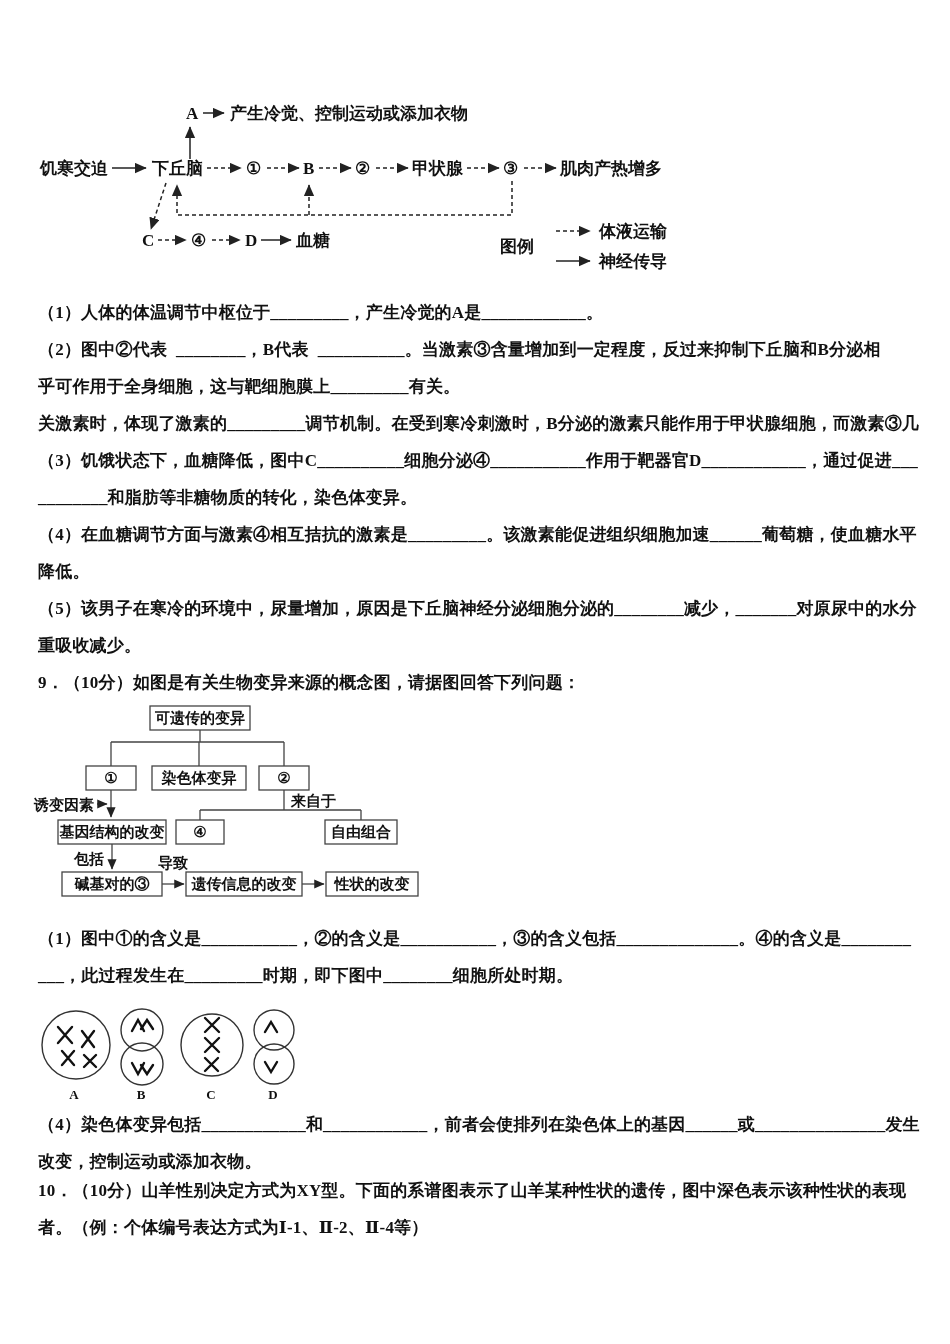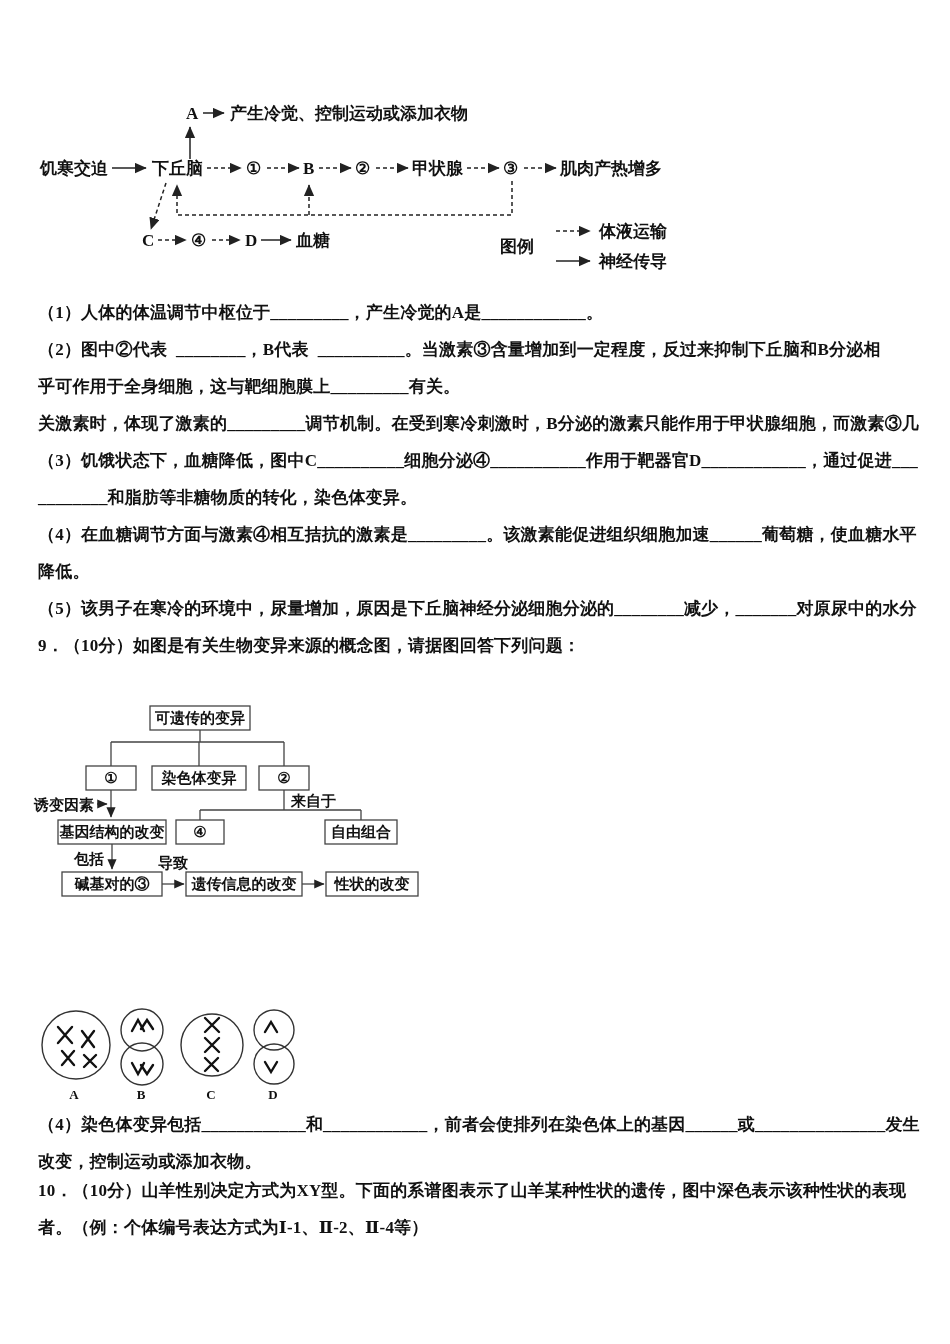--- a/index.html
+++ b/index.html
@@ -83,20 +83,21 @@
   <div class="textblock" style="top:294px">
     <div class="ln">（1）人体的体温调节中枢位于_________，产生冷觉的A是____________。</div>
     <div class="ln">（2）图中②代表  ________，B代表  __________。当激素③含量增加到一定程度，反过来抑制下丘脑和B分泌相</div>
     <div class="ln">乎可作用于全身细胞，这与靶细胞膜上_________有关。</div>
     <div class="ln">关激素时，体现了激素的_________调节机制。在受到寒冷刺激时，B分泌的激素只能作用于甲状腺细胞，而激素③几</div>
     <div class="ln">（3）饥饿状态下，血糖降低，图中C__________细胞分泌④___________作用于靶器官D____________，通过促进___</div>
     <div class="ln">________和脂肪等非糖物质的转化，染色体变异。</div>
     <div class="ln">（4）在血糖调节方面与激素④相互拮抗的激素是_________。该激素能促进组织细胞加速______葡萄糖，使血糖水平</div>
     <div class="ln">降低。</div>
     <div class="ln">（5）该男子在寒冷的环境中，尿量增加，原因是下丘脑神经分泌细胞分泌的________减少，_______对原尿中的水分</div>
+    <div class="ln">重吸收减少。</div>
     <div class="ln">9．（10分）如图是有关生物变异来源的概念图，请据图回答下列问题：</div>
   </div>
 
   <svg style="top:698px" width="950" height="212" viewBox="0 0 950 212">
     <defs>
       <marker id="ahB" markerWidth="9" markerHeight="8" refX="7.5" refY="3.5" orient="auto">
         <path d="M0,0 L8,3.5 L0,7 Z" fill="#222"></path>
       </marker>
     </defs>
 
@@ -137,20 +138,24 @@
 
     <path class="boxline" d="M284 92 L284 112 M200 112 L361 112 M200 112 L200 122 M361 112 L361 122"></path>
     <text class="cp-text" x="291" y="108">来自于</text>
 
     <rect class="boxline" x="176" y="122" width="48" height="24"></rect>
     <text class="cp-text" x="200" y="139" text-anchor="middle">④</text>
     <rect class="boxline" x="325" y="122" width="72" height="24"></rect>
     <text class="cp-text" x="361" y="139" text-anchor="middle">自由组合</text>
   </svg>
 
+  <div class="textblock" style="top:920px">
+    <div class="ln">（1）图中①的含义是___________，②的含义是___________，③的含义包括______________。④的含义是________</div>
+    <div class="ln">___，此过程发生在_________时期，即下图中________细胞所处时期。</div>
+  </div>
 
   <svg style="top:1003px" width="950" height="100" viewBox="0 0 950 100">
 
     <g>
       <circle class="cellwall" cx="76" cy="42" r="34"></circle>
       <path class="chrom" d="M58 24 L72 40 M72 24 L58 40"></path>
       <path class="chrom" d="M82 28 L94 44 M94 28 L82 44"></path>
       <path class="chrom" d="M62 48 L74 62 M74 48 L62 62"></path>
       <path class="chrom" d="M84 52 L96 64 M96 52 L84 64"></path>
     </g>

